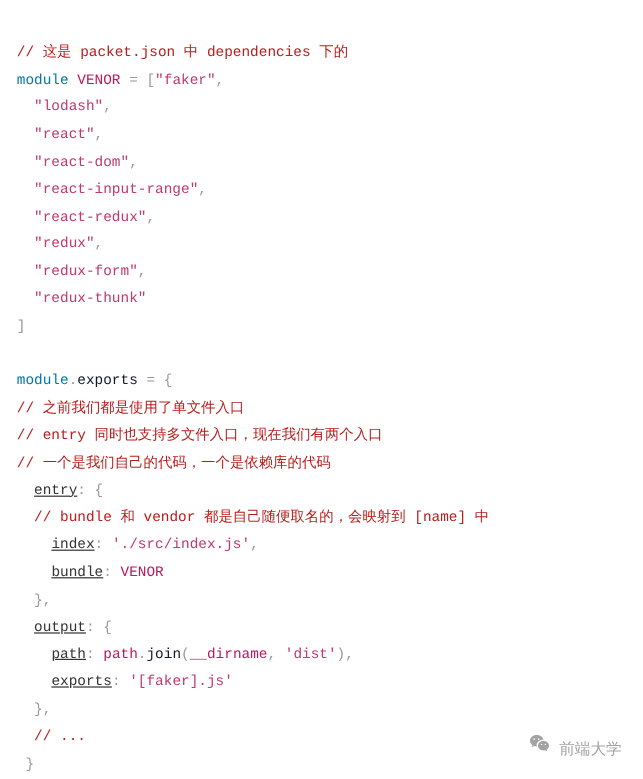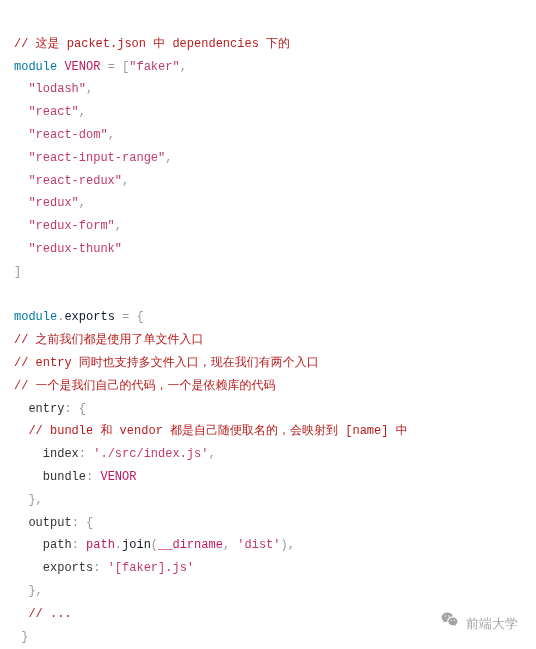--- a/index.html
+++ b/index.html
@@ -16,21 +16,21 @@
     width: 536px;
     box-sizing: border-box;
     white-space: pre;
     position: relative;
   }
   .cm { color: #b91c1c; }    
   .kw { color: #0077aa; } 
   .cn { color: #be185d; }    
   .pn { color: #999; }    
   .st { color: #c1396d; } 
-  .pr { color: #333; }    
+  .pr { color: #333; text-decoration: underline; }    
   .fn { color: #0f172a; } 
   .watermark {
     position: absolute;
     right: 18px;
     bottom: 18px;
     display: flex;
     align-items: center;
     gap: 6px;
     color: #9a9a9a;
     font-family: "PingFang SC","Microsoft YaHei",sans-serif;

